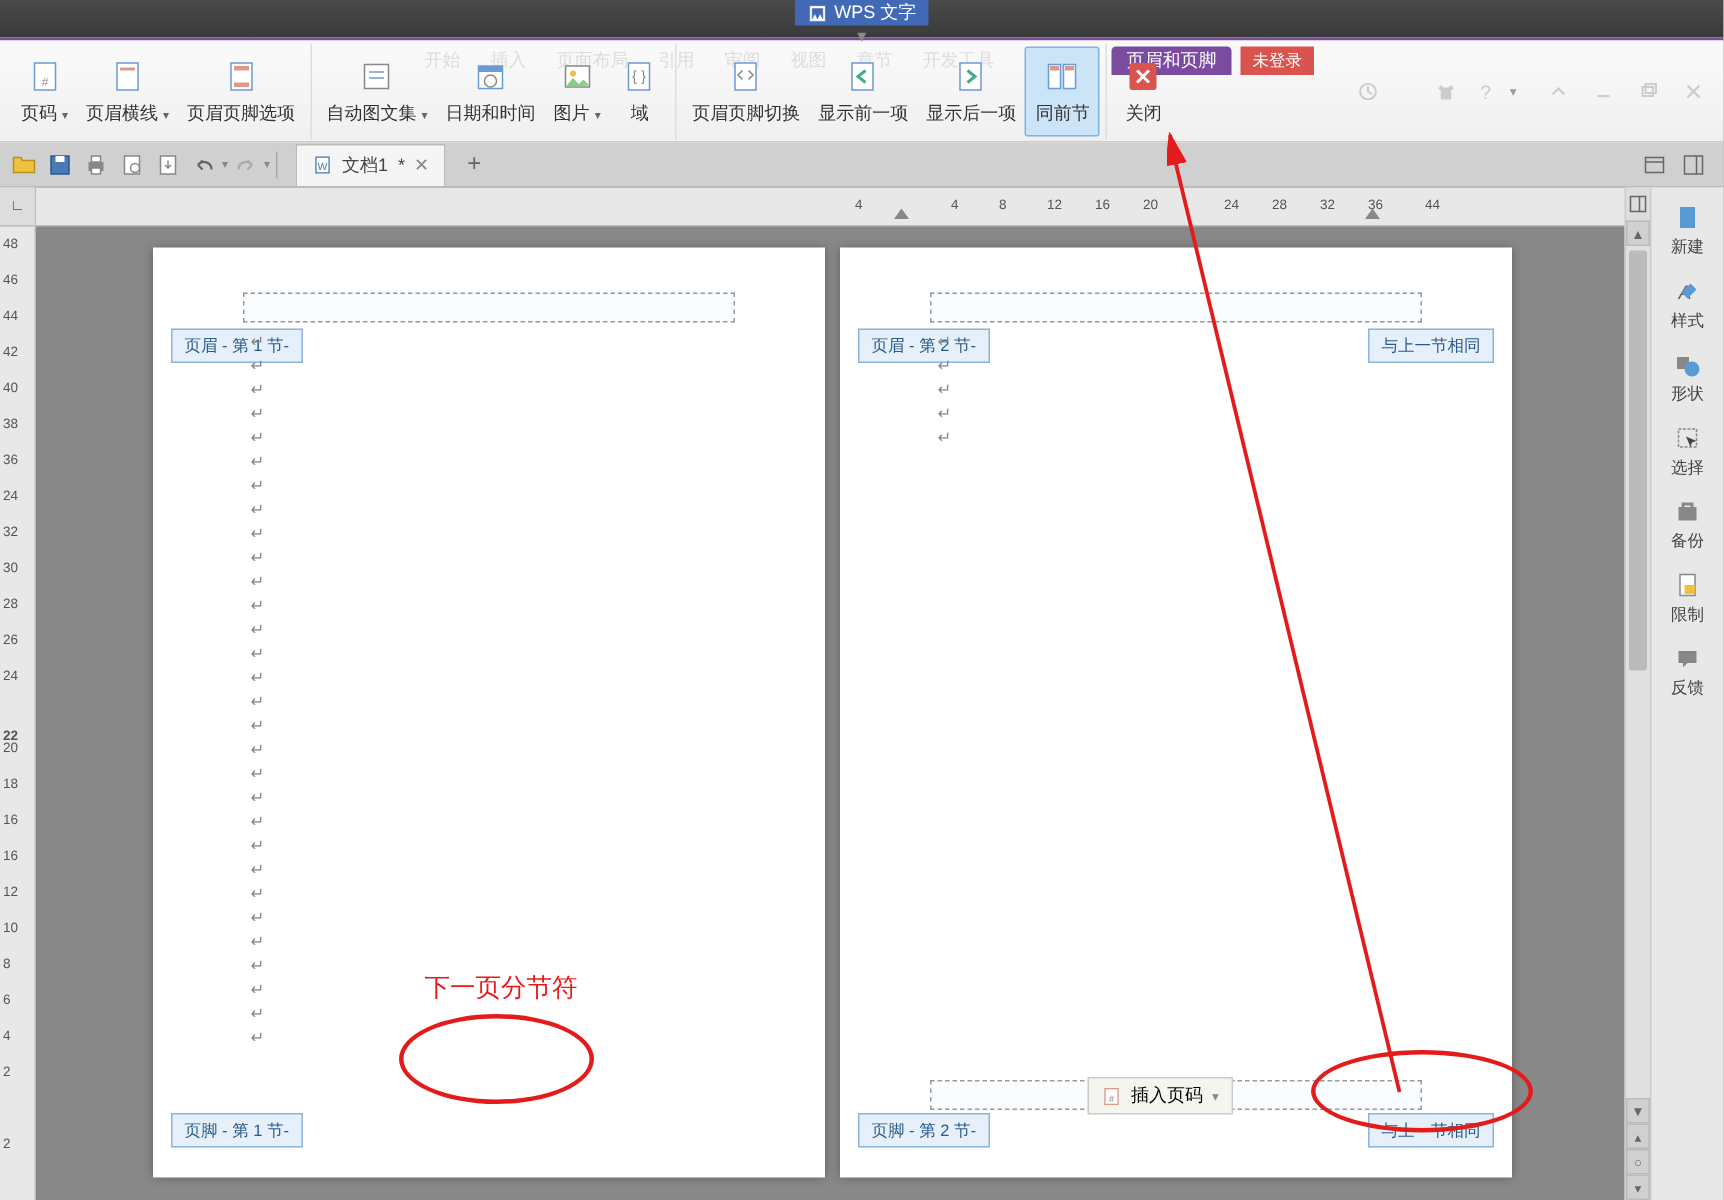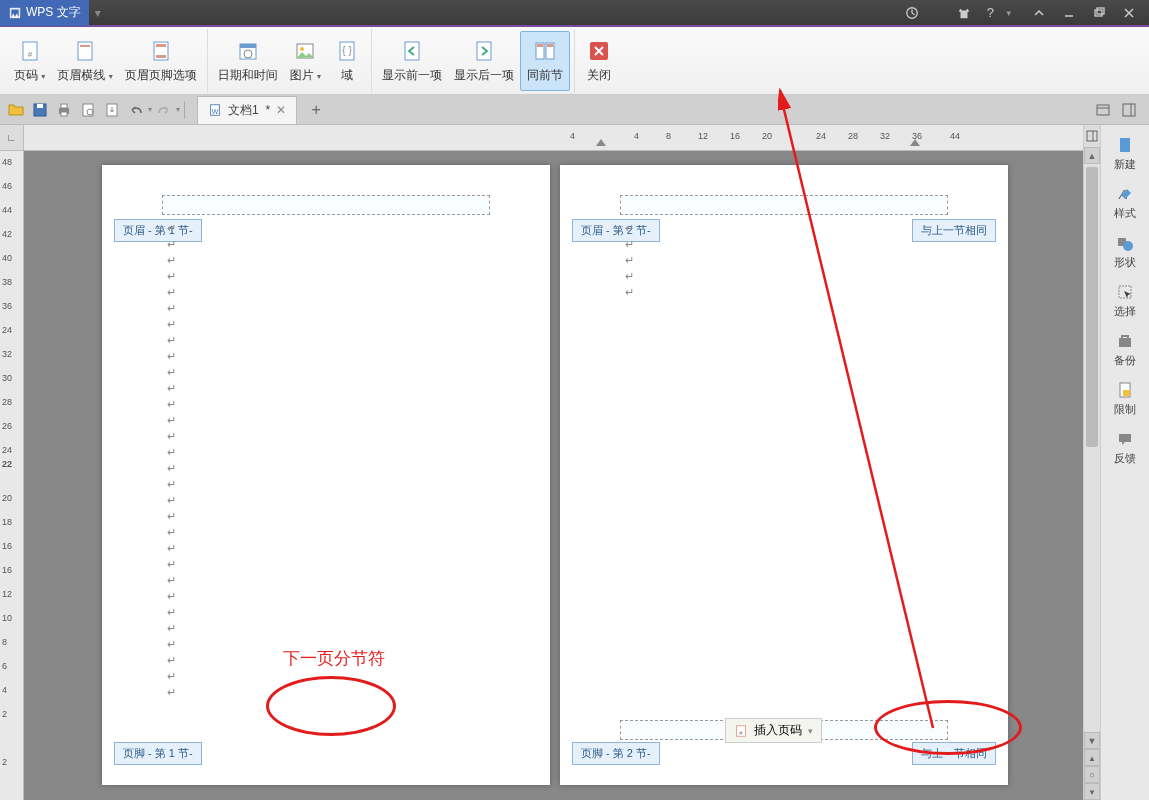--- a/index.html
+++ b/index.html
@@ -1,19 +1,19 @@
 <!DOCTYPE html>
 <html><head>
 <meta charset="utf-8">
 <style>
 * { margin: 0; padding: 0; box-sizing: border-box; font-family: "Microsoft YaHei", Arial, sans-serif; }
 body { width: 1149px; height: 800px; background: #fff; overflow: hidden; position: relative; }
 
 
-.title-bar { height: 27px; background: linear-gradient(#4a4a4a, #3a3a3a); display: flex; align-items: center; color: #ddd; font-size: 12px; border-bottom: 2px solid #7b4ba0; }
+.title-bar { height: 27px; background: linear-gradient(#4a4a4a, #3a3a3a); display: flex; align-items: center; color: #ddd; font-size: 12px; border-bottom: 2px solid #7b4ba0; flex-direction: column; }
 .app-logo { background: #4169b5; height: 27px; padding: 0 8px; display: flex; align-items: center; gap: 4px; color: #fff; }
 .app-logo svg { width: 14px; height: 14px; }
 .dropdown-arrow { padding: 0 6px; color: #888; }
 .menu-tabs { display: flex; height: 27px; }
 .menu-tab { padding: 0 10px; display: flex; align-items: center; cursor: pointer; }
 .menu-tab.highlight { background: #7b4ba0; color: #fff; border-top-left-radius: 3px; border-top-right-radius: 3px; }
 .login-tag { background: #d9534f; padding: 2px 8px; margin-left: 6px; color: #fff; font-size: 11px; }
 .title-right { margin-left: auto; display: flex; align-items: center; gap: 6px; padding-right: 6px; }
 .title-right-icon { width: 20px; height: 20px; display: flex; align-items: center; justify-content: center; cursor: pointer; color: #ccc; }
 .win-controls { display: flex; gap: 2px; margin-left: 8px; }
@@ -82,20 +82,33 @@
 <body>
 
 <div class="title-bar">
   <div class="app-logo">
     <svg viewBox="0 0 16 16">
         <path fill="#fff" d="M2 2h12v12H2z M4 4v8l2-4 2 4 2-4 2 4V4" stroke="#4169b5" stroke-width="0.5"></path>
       </svg>
     <span>WPS 文字</span>
   </div>
   <span class="dropdown-arrow">▾</span>
+  <div class="menu-tabs">
+    <div class="menu-tab">开始</div>
+    <div class="menu-tab">插入</div>
+    <div class="menu-tab">页面布局</div>
+    <div class="menu-tab">引用</div>
+    <div class="menu-tab">审阅</div>
+    <div class="menu-tab">视图</div>
+    <div class="menu-tab">章节</div>
+    <div class="menu-tab">开发工具</div>
+    <div class="menu-tab">特色功能</div>
+    <div class="menu-tab highlight">页眉和页脚</div>
+    <span class="login-tag">未登录</span>
+  </div>
   <div class="title-right">
     <div class="title-right-icon">
         <svg width="14" height="14" viewBox="0 0 16 16">
           <circle cx="8" cy="8" r="6" fill="none" stroke="#ccc" stroke-width="1.5"></circle>
           <path d="M8 4v4l3 2" stroke="#ccc" stroke-width="1.5" fill="none"></path>
         </svg>
       </div>
     <div class="title-right-icon">
         <svg width="14" height="14" viewBox="0 0 16 16">
           <path d="M10 2a6 6 0 100 12 5 5 0 010-12z" fill="#ccc"></path>
@@ -162,20 +175,30 @@
             <rect x="7" y="16" width="10" height="3" fill="#d98"></rect>
           </svg>
         </div>
       <span class="label">页眉页脚选项</span>
     </div>
   </div>
   <div class="ribbon-group">
     <div class="ribbon-btn">
       <div class="icon-box">
           <svg width="24" height="24" viewBox="0 0 24 24">
+            <rect x="4" y="4" width="16" height="16" fill="#fff" stroke="#888"></rect>
+            <line x1="7" y1="9" x2="17" y2="9" stroke="#6b9bd1"></line>
+            <line x1="7" y1="13" x2="17" y2="13" stroke="#6b9bd1"></line>
+          </svg>
+        </div>
+      <span class="label"><span>自动图文集</span> <span class="arrow">▾</span></span>
+    </div>
+    <div class="ribbon-btn">
+      <div class="icon-box">
+          <svg width="24" height="24" viewBox="0 0 24 24">
             <rect x="4" y="5" width="16" height="15" fill="#fff" stroke="#6b9bd1"></rect>
             <rect x="4" y="5" width="16" height="4" fill="#6b9bd1"></rect>
             <circle cx="12" cy="15" r="4" fill="none" stroke="#888"></circle>
           </svg>
         </div>
       <span class="label">日期和时间</span>
     </div>
     <div class="ribbon-btn">
       <div class="icon-box">
           <svg width="24" height="24" viewBox="0 0 24 24">
@@ -190,20 +213,29 @@
       <div class="icon-box">
           <svg width="24" height="24" viewBox="0 0 24 24">
             <rect x="5" y="3" width="14" height="18" fill="#fff" stroke="#6b9bd1"></rect>
             <text x="12" y="15" font-size="10" text-anchor="middle" fill="#888">{ }</text>
           </svg>
         </div>
       <span class="label">域</span>
     </div>
   </div>
   <div class="ribbon-group">
+    <div class="ribbon-btn">
+      <div class="icon-box">
+          <svg width="24" height="24" viewBox="0 0 24 24">
+            <rect x="5" y="3" width="14" height="18" fill="#fff" stroke="#6b9bd1"></rect>
+            <path d="M10 8l-3 3 3 3M14 8l3 3-3 3" stroke="#888" fill="none"></path>
+          </svg>
+        </div>
+      <span class="label">页眉页脚切换</span>
+    </div>
     <div class="ribbon-btn">
       <div class="icon-box">
           <svg width="24" height="24" viewBox="0 0 24 24">
             <rect x="5" y="3" width="14" height="18" fill="#fff" stroke="#6b9bd1"></rect>
             <path d="M14 8l-5 4 5 4" stroke="#4a8" stroke-width="2" fill="none"></path>
           </svg>
         </div>
       <span class="label">显示前一项</span>
     </div>
     <div class="ribbon-btn">
@@ -321,21 +353,21 @@
         <div class="v-mark" style="top: 78px;">42</div>
         <div class="v-mark" style="top: 102px;">40</div>
         <div class="v-mark" style="top: 126px;">38</div>
         <div class="v-mark" style="top: 150px;">36</div>
         <div class="v-mark" style="top: 174px;">24</div>
         <div class="v-mark" style="top: 198px;">32</div>
         <div class="v-mark" style="top: 222px;">30</div>
         <div class="v-mark" style="top: 246px;">28</div>
         <div class="v-mark" style="top: 270px;">26</div>
         <div class="v-mark" style="top: 294px;">24</div>
-        <div class="v-mark" style="top: 308px; font-weight: bold;">22</div>
+        <div class="v-mark" style="top: 334px; font-weight: bold;">22</div>
         <div class="v-mark" style="top: 342px;">20</div>
         <div class="v-mark" style="top: 366px;">18</div>
         <div class="v-mark" style="top: 390px;">16</div>
         <div class="v-mark" style="top: 414px;">16</div>
         <div class="v-mark" style="top: 438px;">12</div>
         <div class="v-mark" style="top: 462px;">10</div>
         <div class="v-mark" style="top: 486px;">8</div>
         <div class="v-mark" style="top: 510px;">6</div>
         <div class="v-mark" style="top: 534px;">4</div>
         <div class="v-mark" style="top: 558px;">2</div>

